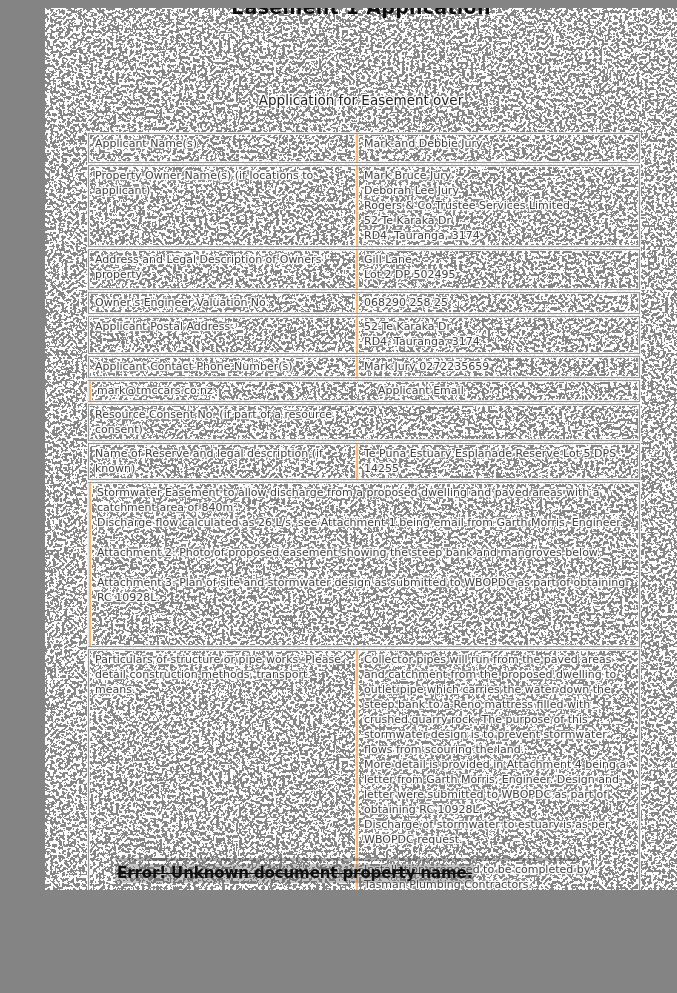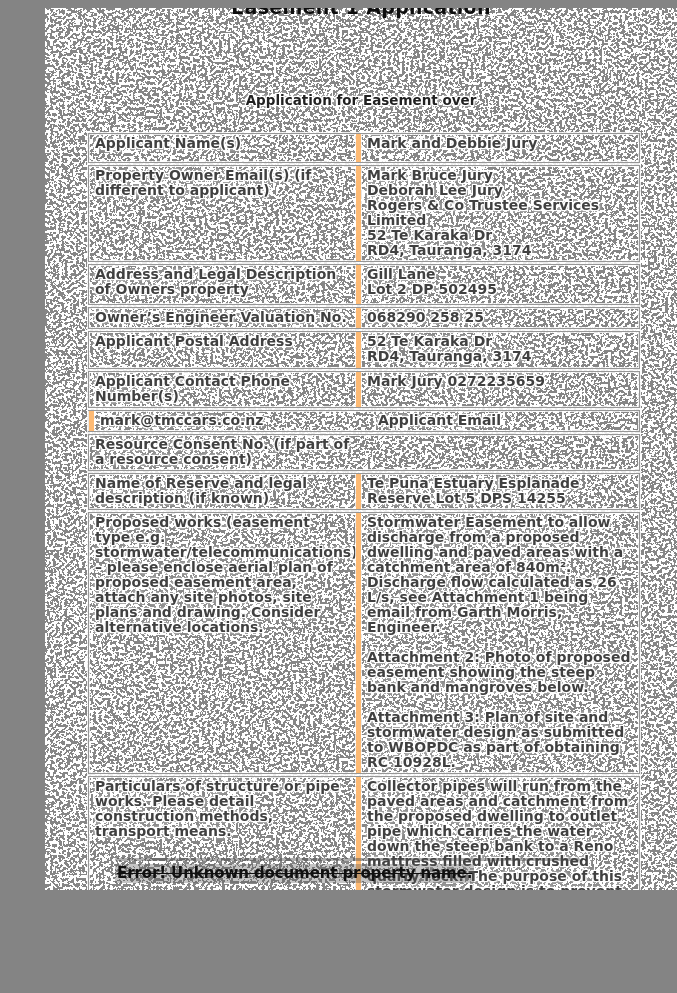--- a/index.html
+++ b/index.html
@@ -22,41 +22,41 @@
       0 0 4px #fff,0 0 4px #fff;
   }
 
   .cutoff-title{
     position:absolute;top:-12px;left:0;right:0;
     text-align:center;font-weight:bold;font-size:19px;color:#0e0e0e;
     letter-spacing:.3px;white-space:nowrap;
   }
   .doc-title{
     position:absolute;top:84px;left:0;right:0;margin:0;
-    text-align:center;font-weight:bold;font-size:13.5px;line-height:16px;
+    text-align:center;font-weight:normal;font-size:13.5px;line-height:16px;
     color:#222;
   }
 
   .form-table{
     position:absolute;left:43px;top:125px;width:552px;
   }
   .row{
     display:flex;align-items:stretch;box-sizing:border-box;
     margin-bottom:2px;
     border:1px solid #969696;
     box-shadow:0 0 0 1px rgba(255,255,255,.85), inset 0 0 0 1px rgba(255,255,255,.8);
   }
   .cell{
     box-sizing:border-box;padding:2px 6px 3px;
     white-space:pre-line;
-    font-size:14px;line-height:15px;color:#414141;font-weight:bold;
+    font-size:11px;line-height:15px;color:#414141;
   }
   .cell.label{width:267px;flex:none;}
   .cell.value{
-    flex:1;border-left:5px solid #fdba74;
+    flex:1;border-left:2px solid #fdba74;
     box-shadow:-1px 0 0 rgba(255,255,255,.8), inset 1px 0 0 rgba(255,255,255,.8);
   }
   .row:nth-child(1){min-height:30px}
   .row:nth-child(2){min-height:78px}
   .row:nth-child(3){min-height:41px}
   .row:nth-child(4){min-height:15px}
   .row:nth-child(5){min-height:38px}
   .row:nth-child(6){min-height:15px}
   .row:nth-child(7){min-height:14px}
   .row:nth-child(8){min-height:28px}
@@ -111,21 +111,21 @@
       <span>Application for Easement over</span><br>
     </h1>
 
     <div class="form-table" id="form-table">
   <div class="row">
     <div class="cell label halo">Applicant Name(s)</div>
     <div class="cell value halo">Mark and Debbie Jury</div>
   </div>
 
   <div class="row">
-    <div class="cell label halo">Property Owner Email(s) (if different to applicant)</div>
+    <div class="cell label halo">Property Owner Name(s) (if locations to applicant)</div>
     <div class="cell value halo">Mark Bruce Jury
 Deborah Lee Jury
 Rogers &amp; Co Trustee Services Limited
 52 Te Karaka Dr
 RD4, Tauranga, 3174</div>
   </div>
 
   <div class="row">
     <div class="cell label halo">Address and Legal Description of Owners property</div>
     <div class="cell value halo">Gill Lane
@@ -156,21 +156,20 @@
   <div class="row">
     <div class="cell label halo">Resource Consent No. (if part of a resource consent)</div>
   </div>
 
   <div class="row">
     <div class="cell label halo">Name of Reserve and legal description (if known)</div>
     <div class="cell value halo">Te Puna Estuary Esplanade Reserve Lot 5 DPS 14255</div>
   </div>
 
   <div class="row">
-    <div class="cell label halo">Proposed works (easement type e.g. stormwater/telecommunications) – please enclose aerial plan of proposed easement area, attach any site photos, site plans and drawing. Consider alternative locations.</div>
     <div class="cell value halo">Stormwater Easement to allow discharge from a proposed dwelling and paved areas with a catchment area of 840m².
 Discharge flow calculated as 26 L/s, see Attachment 1 being email from Garth Morris, Engineer.
 
 Attachment 2: Photo of proposed easement showing the steep bank and mangroves below.
 
 Attachment 3: Plan of site and stormwater design as submitted to WBOPDC as part of obtaining RC 10928L.</div>
   </div>
 
   <div class="row">
     <div class="cell label halo">Particulars of structure or pipe works.  Please detail construction methods, transport means.</div>

